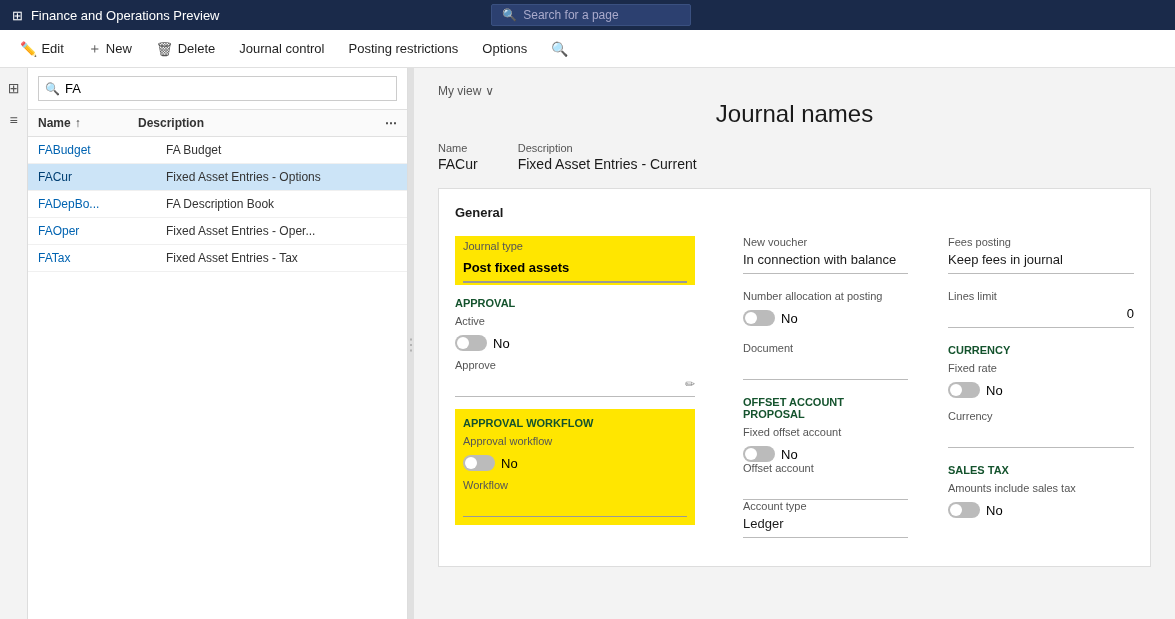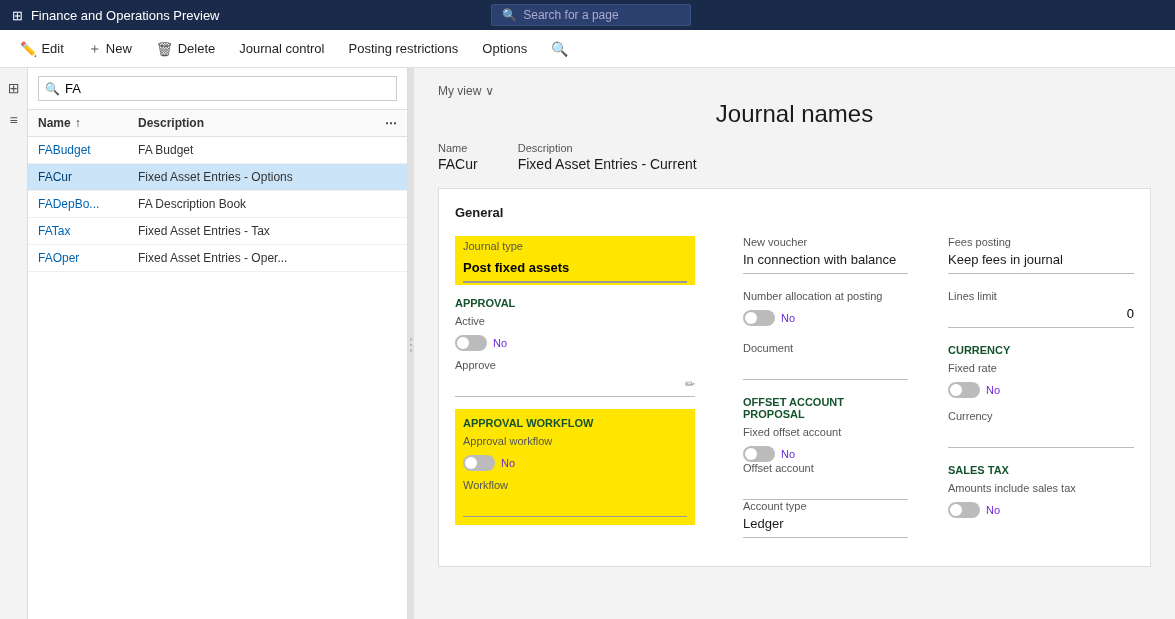--- a/index.html
+++ b/index.html
@@ -109,20 +109,21 @@
     .list-header .col-desc { flex: 1; }
     .list-header .col-menu { width: 20px; text-align: right; }
     .list-rows { flex: 1; overflow-y: auto; }
     .list-row {
       display: flex;
       align-items: center;
       padding: 6px 10px;
       border-bottom: 1px solid #f0f0f0;
       cursor: pointer;
       font-size: 12px;
+      gap: 28px;
     }
     .list-row.selected { background: #cce4f7; }
     .list-row .col-name { width: 100px; color: #0063b1; font-weight: 500; }
     .list-row.selected .col-name { color: #003f73; }
     .list-row .col-desc { flex: 1; color: #333; white-space: nowrap; overflow: hidden; text-overflow: ellipsis; }
 
     
     .detail-panel {
       flex: 1;
       background: #f3f3f3;
@@ -166,21 +167,21 @@
     .toggle {
       width: 32px; height: 16px; border-radius: 8px; background: #bbb;
       position: relative; cursor: pointer; flex-shrink: 0;
     }
     .toggle.off { background: #bbb; }
     .toggle-knob {
       position: absolute; top: 2px; width: 12px; height: 12px;
       border-radius: 50%; background: white;
     }
     .toggle.off .toggle-knob { left: 2px; }
-    .toggle-label { font-size: 11px; color: #6d28d9; }
+    .toggle-label { font-size: 13px; color: #000000; }
 
     
     .resize-handle {
       width: 6px;
       background: #e0e0e0;
       cursor: col-resize;
       position: relative;
     }
     .resize-handle::after {
       content: '⋮';
@@ -270,26 +271,26 @@
       </div>
       <div class="list-row selected">
         <div class="col-name">FACur</div>
         <div class="col-desc">Fixed Asset Entries - Options</div>
       </div>
       <div class="list-row">
         <div class="col-name">FADepBo...</div>
         <div class="col-desc">FA Description Book</div>
       </div>
       <div class="list-row">
+        <div class="col-name">FAOper</div>
+        <div class="col-desc">Fixed Asset Entries - Oper...</div>
+      </div>
+      <div class="list-row">
         <div class="col-name">FATax</div>
         <div class="col-desc">Fixed Asset Entries - Tax</div>
-      </div>
-      <div class="list-row">
-        <div class="col-name">FAOper</div>
-        <div class="col-desc">Fixed Asset Entries - Oper...</div>
       </div>
     </div>
   </div>
 
   <div class="resize-handle"></div>
 
   <div class="detail-panel">
 
     <div class="detail-view-label">
       <span>My view</span>

